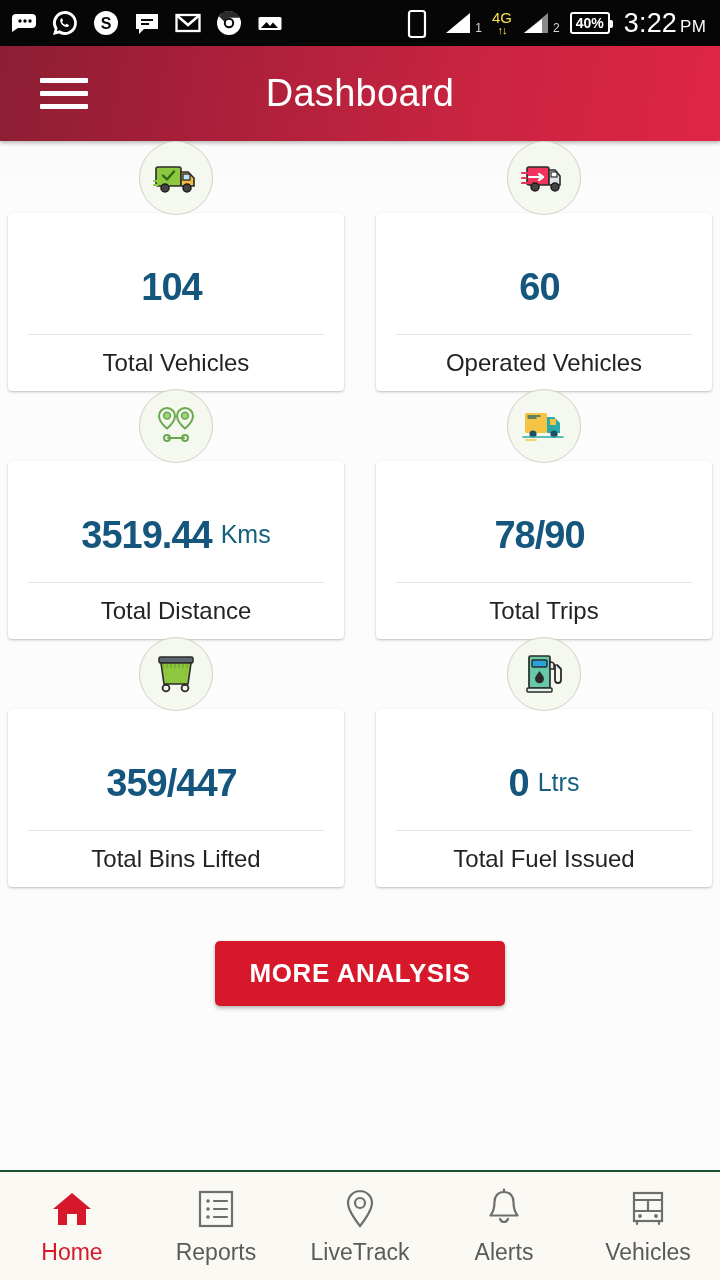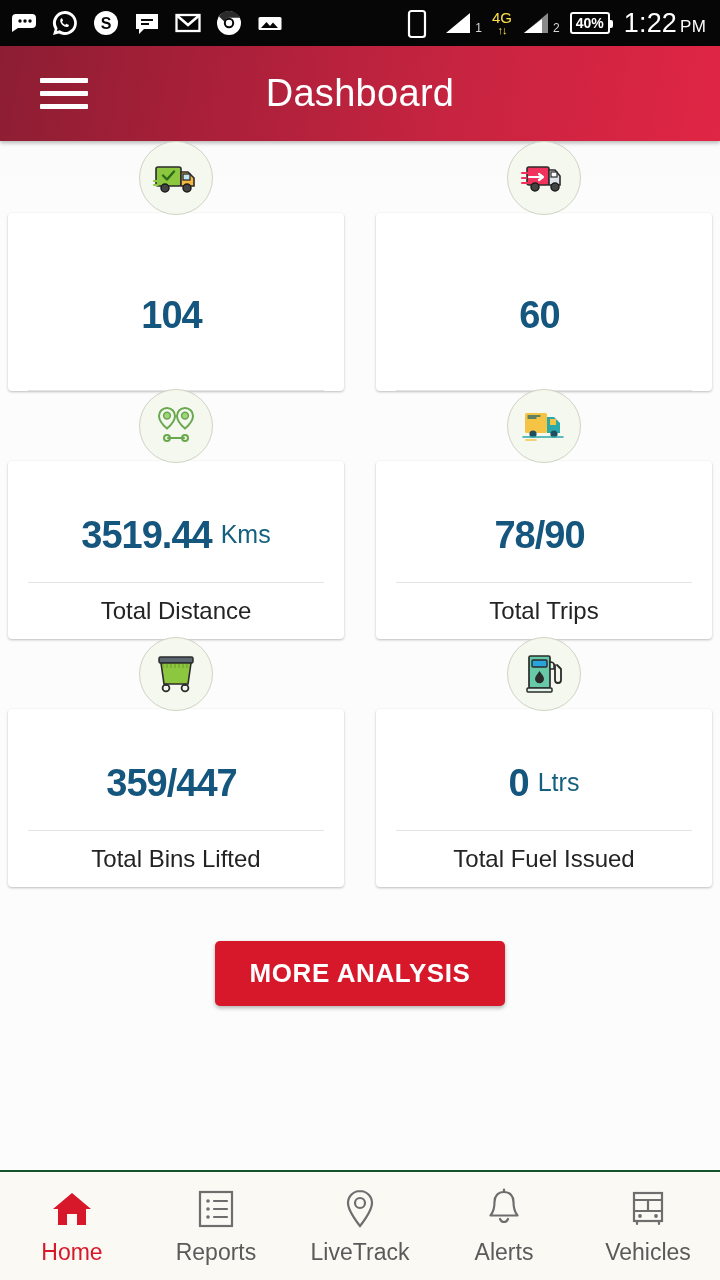--- a/index.html
+++ b/index.html
@@ -323,21 +323,21 @@
       <svg width="30" height="24" viewBox="0 0 30 24">
           <path d="M26 2v20H2z" fill="#8a8a8a"></path>
           <path d="M20 8v14H2z" fill="#fff"></path>
         </svg>
       <span class="sig-num">2</span>
     </span>
     <span class="batt">
       <span>40%</span>
     </span>
     <span class="status-time">
-      <span>1:22</span><span class="ampm">PM</span>
+      <span>3:22</span><span class="ampm">PM</span>
     </span>
   </div>
 </div>
 
 <div class="appbar">
   <div class="hamburger">
     <span></span>
     <span></span>
     <span></span>
   </div>
@@ -359,20 +359,21 @@
           <circle cx="34" cy="30" r="4" fill="#444" stroke="#1d1d1d" stroke-width="1.5"></circle>
           <path d="M1 23h6M1 27h4" stroke="#8DC63F" stroke-width="2" stroke-linecap="round"></path>
         </svg>
       </div>
       <div class="card">
         <div class="card-value">
           <span class="val-num">104</span>
           <span class="val-unit"></span>
         </div>
         <div class="card-divider"></div>
+        <div class="card-label">Total Vehicles</div>
       </div>
     </div>
 
     <div class="card-wrap">
       <div class="icon-circle">
         <svg width="46" height="40" viewBox="0 0 46 40">
           <rect x="6" y="9" width="22" height="18" rx="2" fill="#F0325C" stroke="#2b2b2b" stroke-width="1.6"></rect>
           <path d="M28 12h6l5 6v9H28z" fill="#DDE3E8" stroke="#2b2b2b" stroke-width="1.6"></path>
           <rect x="30" y="14" width="6" height="5" fill="#fff" stroke="#2b2b2b" stroke-width="1.2"></rect>
           <path d="M8 19h14m0 0l-4-3m4 3l-4 3" fill="none" stroke="#fff" stroke-width="2.2" stroke-linecap="round" stroke-linejoin="round"></path>
@@ -380,20 +381,21 @@
           <circle cx="34" cy="29" r="4" fill="#444" stroke="#1d1d1d" stroke-width="1.5"></circle>
           <path d="M1 15h6M1 20h4M1 25h6" stroke="#F0325C" stroke-width="2" stroke-linecap="round"></path>
         </svg>
       </div>
       <div class="card">
         <div class="card-value">
           <span class="val-num">60</span>
           <span class="val-unit"></span>
         </div>
         <div class="card-divider"></div>
+        <div class="card-label">Operated Vehicles</div>
       </div>
     </div>
 
     <div class="card-wrap">
       <div class="icon-circle">
         <svg width="44" height="42" viewBox="0 0 44 42">
           <path d="M13 3c-4.4 0-8 3.5-8 7.9 0 5.6 8 12.6 8 12.6s8-7 8-12.6C21 6.5 17.4 3 13 3z" fill="none" stroke="#6AA84F" stroke-width="2"></path>
           <circle cx="13" cy="10.6" r="3.4" fill="#9FD67B" stroke="#6AA84F" stroke-width="1.6"></circle>
           <path d="M31 3c-4.4 0-8 3.5-8 7.9 0 5.6 8 12.6 8 12.6s8-7 8-12.6C39 6.5 35.4 3 31 3z" fill="none" stroke="#6AA84F" stroke-width="2"></path>
           <circle cx="31" cy="10.6" r="3.4" fill="#9FD67B" stroke="#6AA84F" stroke-width="1.6"></circle>

